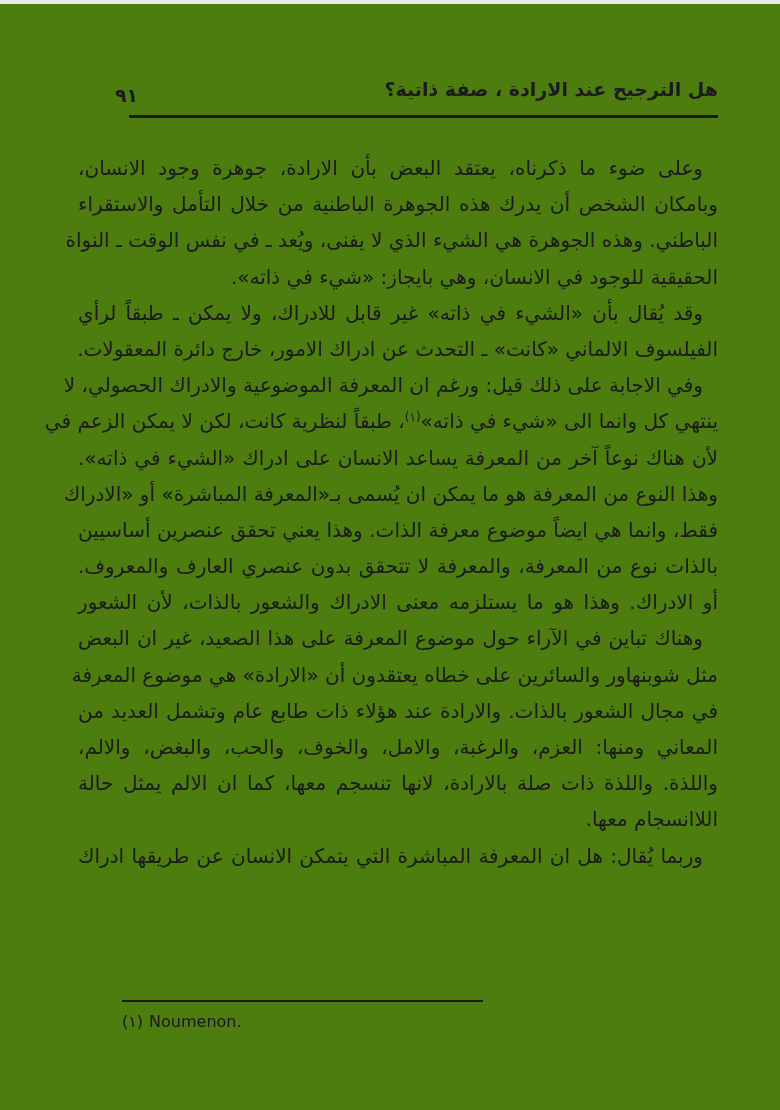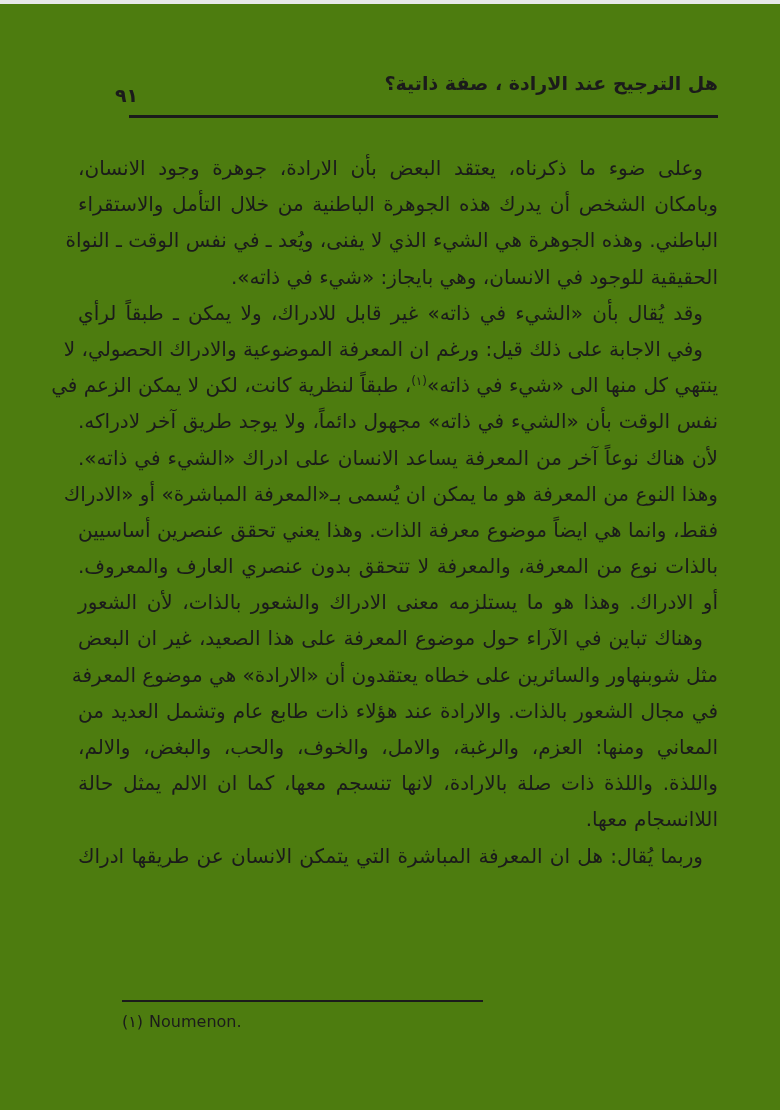--- a/index.html
+++ b/index.html
@@ -18,21 +18,21 @@
     position: absolute;
     left: 115px;
     top: 80px;
     font-size: 19px;
     font-weight: bold;
     letter-spacing: 1px;
   }
   .page-title {
     position: absolute;
     right: 62px;
-    top: 68px;
+    top: 74px;
     font-size: 19px;
     font-weight: bold;
     direction: rtl;
     white-space: nowrap;
   }
   .header-rule {
     position: absolute;
     left: 129px;
     right: 62px;
     top: 111px;
@@ -92,24 +92,24 @@
   <div class="header-rule"></div>
 
   <div class="body-text" dir="rtl">
 
     <div class="line p-start">وعلى ضوء ما ذكرناه، يعتقد البعض بأن الارادة، جوهرة وجود الانسان،</div>
     <div class="line">وبامكان الشخص أن يدرك هذه الجوهرة الباطنية من خلال التأمل والاستقراء</div>
     <div class="line">الباطني. وهذه الجوهرة هي الشيء الذي لا يفنى، ويُعد ـ في نفس الوقت ـ النواة</div>
     <div class="line p-end">الحقيقية للوجود في الانسان، وهي بايجاز: «شيء في ذاته».</div>
 
     <div class="line p-start">وقد يُقال بأن «الشيء في ذاته» غير قابل للادراك، ولا يمكن ـ طبقاً لرأي</div>
+    <div class="line">الفيلسوف الالماني «كانت» ـ التحدث عن ادراك الامور، خارج دائرة المعقولات.</div>
 
     <div class="line p-start">وفي الاجابة على ذلك قيل: ورغم ان المعرفة الموضوعية والادراك الحصولي، لا</div>
-    <div class="line"><span>ينتهي كل منها الى «شيء في ذاته»</span><sup class="fn-ref">(١)</sup><span>، طبقاً لنظرية كانت، لكن لا يمكن الزعم في</span></div>
-    <div class="line">نفس الوقت بأن «الشيء في ذاته» مجهول دائماً، ولا يوجد طريق آخر لادراكه.</div>
+    <div class="line"><span>ينتهي كل وانما الى «شيء في ذاته»</span><sup class="fn-ref">(١)</sup><span>، طبقاً لنظرية كانت، لكن لا يمكن الزعم في</span></div>
     <div class="line">لأن هناك نوعاً آخر من المعرفة يساعد الانسان على ادراك «الشيء في ذاته».</div>
     <div class="line">وهذا النوع من المعرفة هو ما يمكن ان يُسمى بـ«المعرفة المباشرة» أو «الادراك</div>
     <div class="line">فقط، وانما هي ايضاً موضوع معرفة الذات. وهذا يعني تحقق عنصرين أساسيين</div>
     <div class="line">بالذات نوع من المعرفة، والمعرفة لا تتحقق بدون عنصري العارف والمعروف.</div>
     <div class="line">أو الادراك. وهذا هو ما يستلزمه معنى الادراك والشعور بالذات، لأن الشعور</div>
 
     <div class="line p-start">وهناك تباين في الآراء حول موضوع المعرفة على هذا الصعيد، غير ان البعض</div>
     <div class="line">مثل شوبنهاور والسائرين على خطاه يعتقدون أن «الارادة» هي موضوع المعرفة</div>
     <div class="line">في مجال الشعور بالذات. والارادة عند هؤلاء ذات طابع عام وتشمل العديد من</div>
     <div class="line">المعاني ومنها: العزم، والرغبة، والامل، والخوف، والحب، والبغض، والالم،</div>

